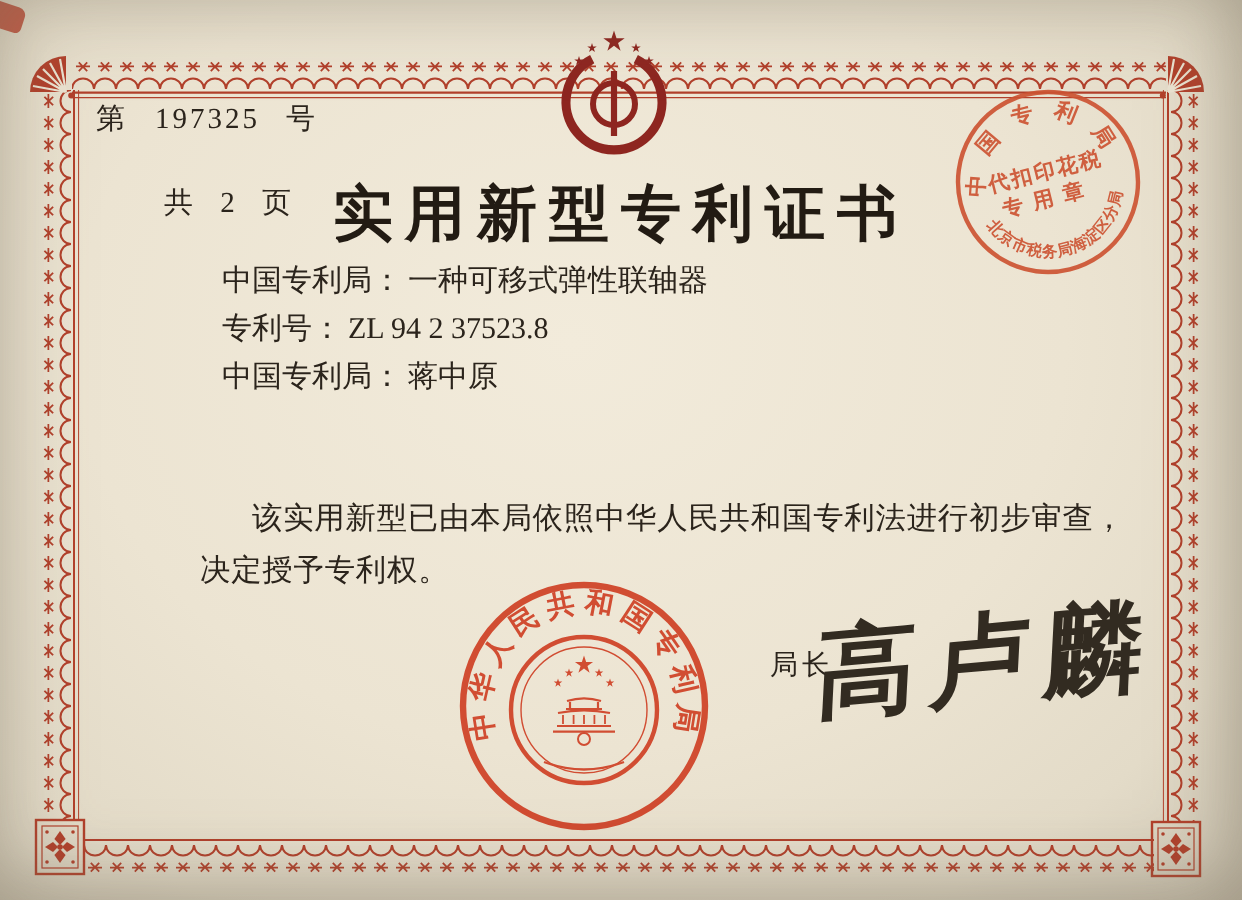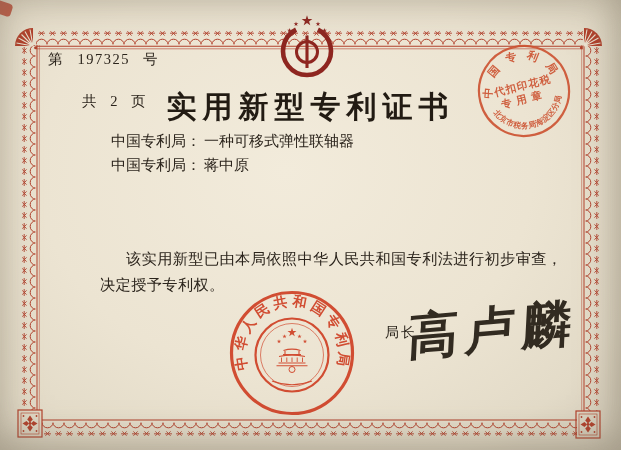--- a/index.html
+++ b/index.html
@@ -135,20 +135,21 @@
       <text x="53" y="50" text-anchor="middle" fill="#cd5433" font-size="10.5" letter-spacing="1.2" font-weight="bold">代扣印花税</text>
       <text x="51" y="63.5" text-anchor="middle" fill="#cd5433" font-size="10.5" letter-spacing="5" font-weight="bold">专用章</text>
       <text fill="#cd5433" font-size="7.8" letter-spacing="0.3" font-weight="bold">
         <textPath href="#stampArcBottom" startOffset="50%" text-anchor="middle">北京市税务局海淀区分局</textPath>
       </text>
     </g>
   </svg>
 
   <div class="abs fields">
     <div><span class="flabel">中国专利局：</span><span class="fvalue">一种可移式弹性联轴器</span></div>
+    <div><span class="flabel">专利号：</span><span class="fvalue">ZL 94 2 37523.8</span></div>
     <div><span class="flabel">中国专利局：</span><span class="fvalue">蒋中原</span></div>
   </div>
 
   <div class="abs stmt1">该实用新型已由本局依照中华人民共和国专利法进行初步审查，</div>
   <div class="abs stmt2">决定授予专利权。</div>
 
   <svg class="abs" style="left:228px;top:289px;" width="128" height="130" viewBox="0 0 128 130">
     <defs>
       <path id="sealArc" d="M21.4,83.9 A47,47 0 1 1 106.6,83.9"></path>
     </defs>

